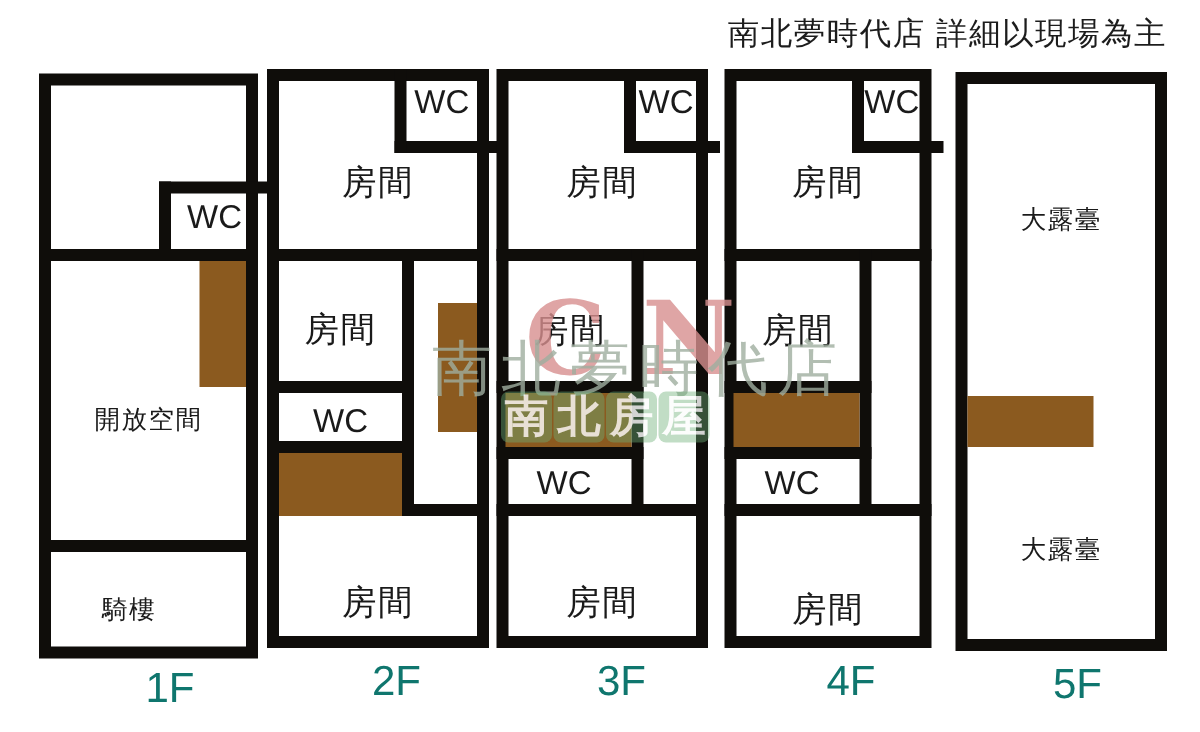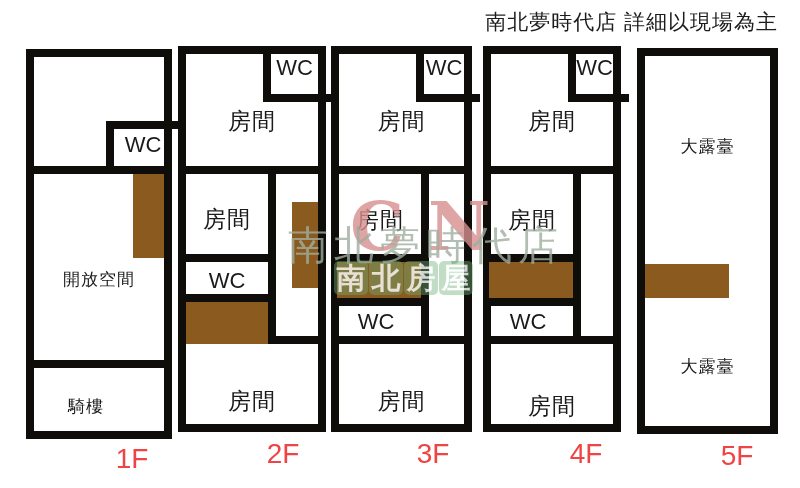--- a/index.html
+++ b/index.html
@@ -6,21 +6,21 @@
   .canvas{position:relative;width:800px;height:488px;background:#ffffff;overflow:hidden;
           font-family:"Liberation Sans","DejaVu Sans",sans-serif;color:#1a1a1a;}
   .floor{position:absolute;}
   .outerwall{position:absolute;inset:0;border:8px solid #0f0d0a;}
   .wall{position:absolute;background:#0f0d0a;}
   .stair{position:absolute;background:#8b5a1f;z-index:3;}
   .rlabel{position:absolute;text-align:center;font-size:23px;letter-spacing:1px;white-space:nowrap;z-index:2;}
   .wclabel{position:absolute;text-align:center;font-size:22px;z-index:2;}
   .biglabel{font-size:17px;}
   .wcbox{position:absolute;}
-  .floorlabel{position:absolute;width:70px;text-align:center;font-size:28px;color:#ef4444;z-index:2;}
+  .floorlabel{position:absolute;width:70px;text-align:left;font-size:28px;color:#0f766e;z-index:2;}
   .disclaimer{position:absolute;left:380px;top:8px;width:398px;text-align:right;font-size:21px;color:#1c1c1c;letter-spacing:1px;}
   
   .wm{position:absolute;pointer-events:none;white-space:nowrap;z-index:6;}
   .wm-initials{left:350px;top:186px;font-family:"DejaVu Serif","Liberation Serif",serif;
                font-weight:bold;font-size:68px;letter-spacing:24px;color:#d88f8f;opacity:.8;}
   .wm-store{left:288px;top:218px;font-size:40px;letter-spacing:6px;color:#9fae9f;opacity:.8;}
   .wm-brand{left:334px;top:261px;display:flex;gap:1px;opacity:.85;}
   .wm-brand .wm-char{display:inline-block;width:34px;height:34px;border-radius:5px;
        background:rgba(110,175,120,.5);color:rgba(255,255,255,.95);font-size:29px;line-height:35px;
        text-align:center;font-weight:bold;}

